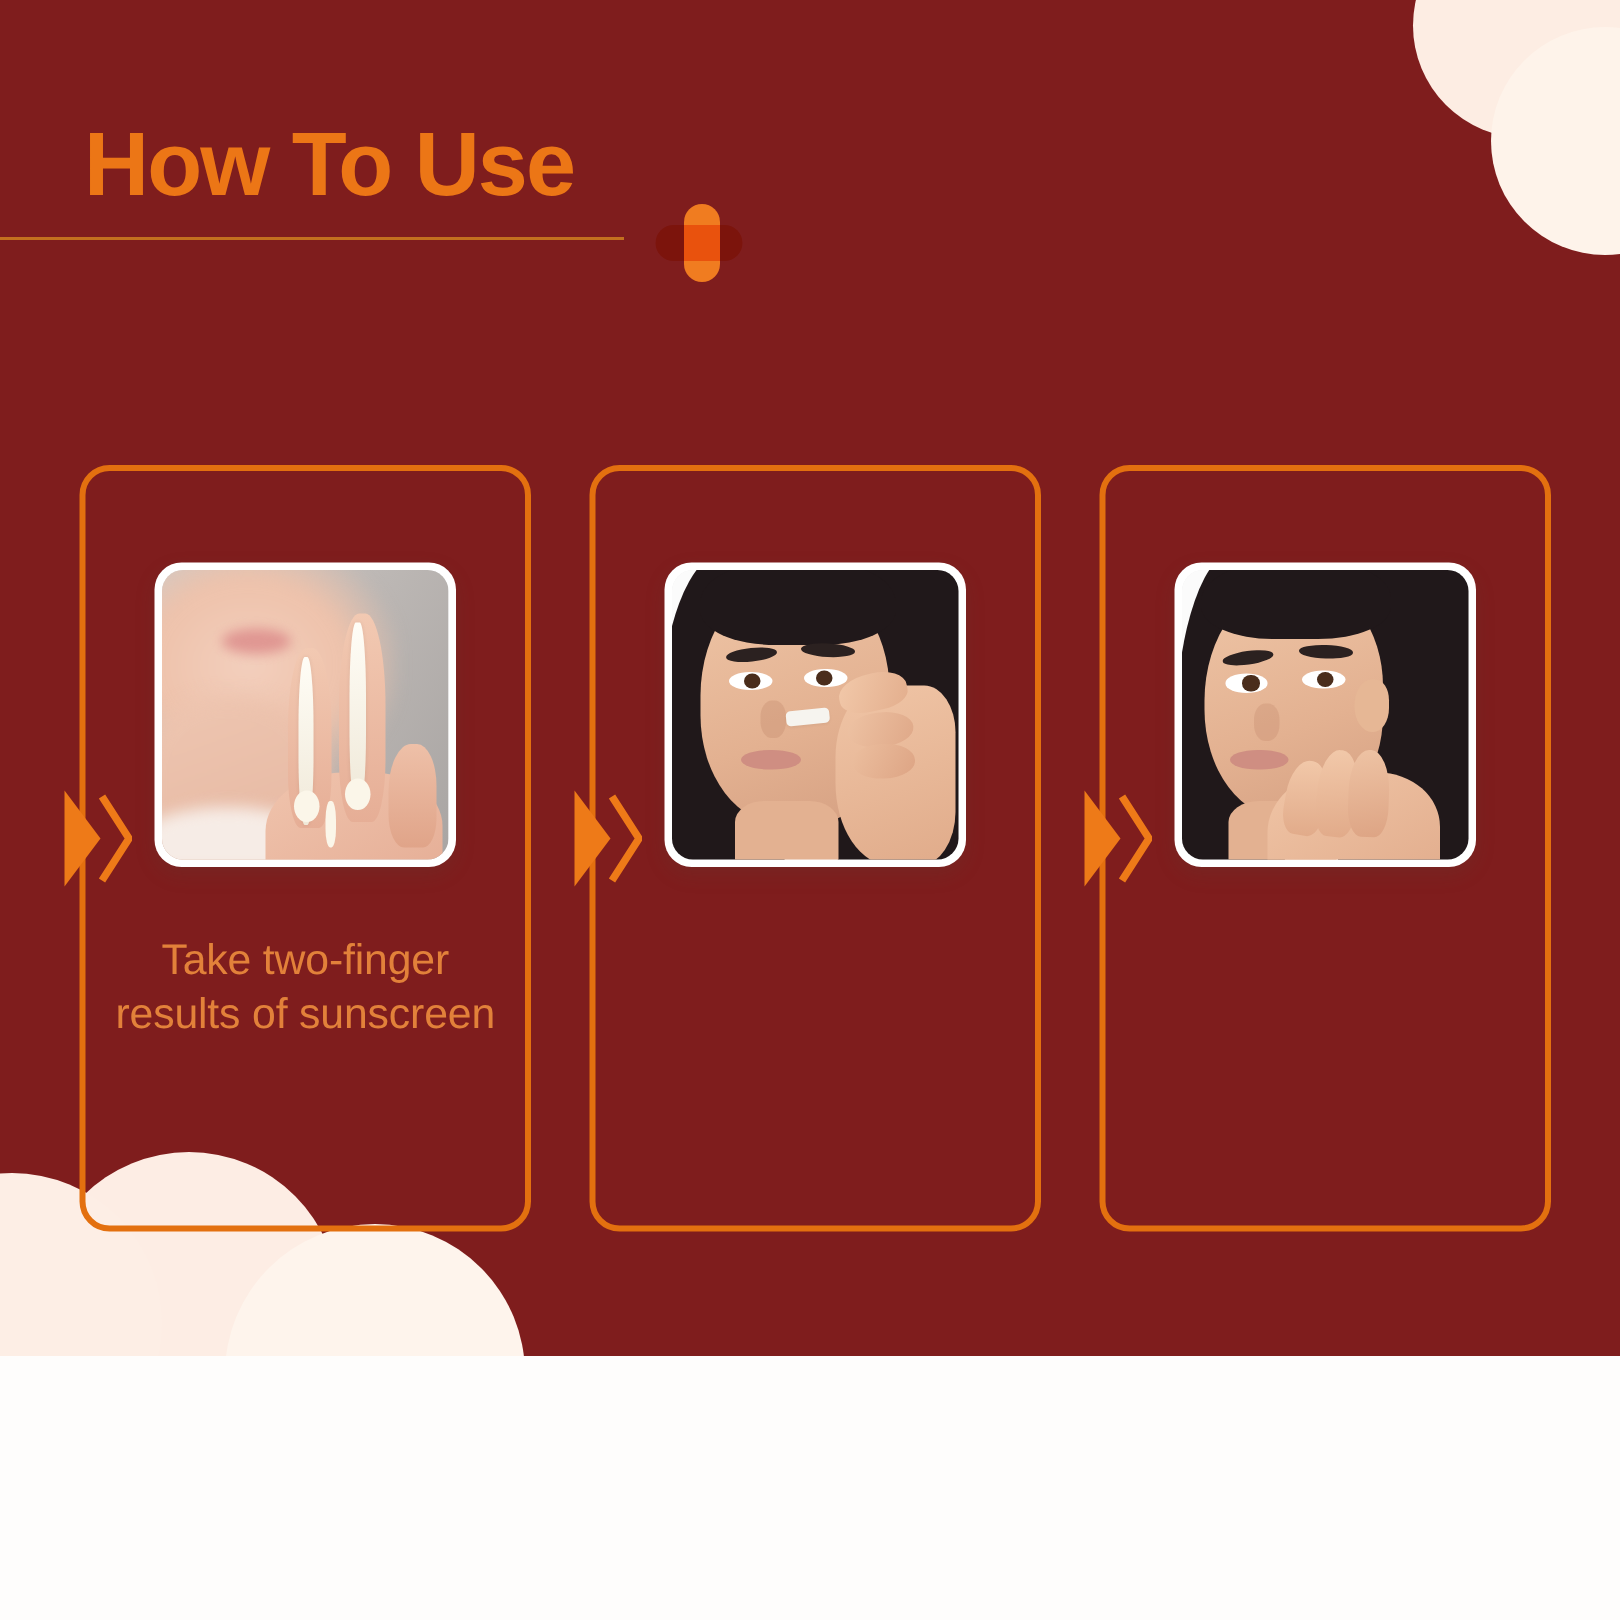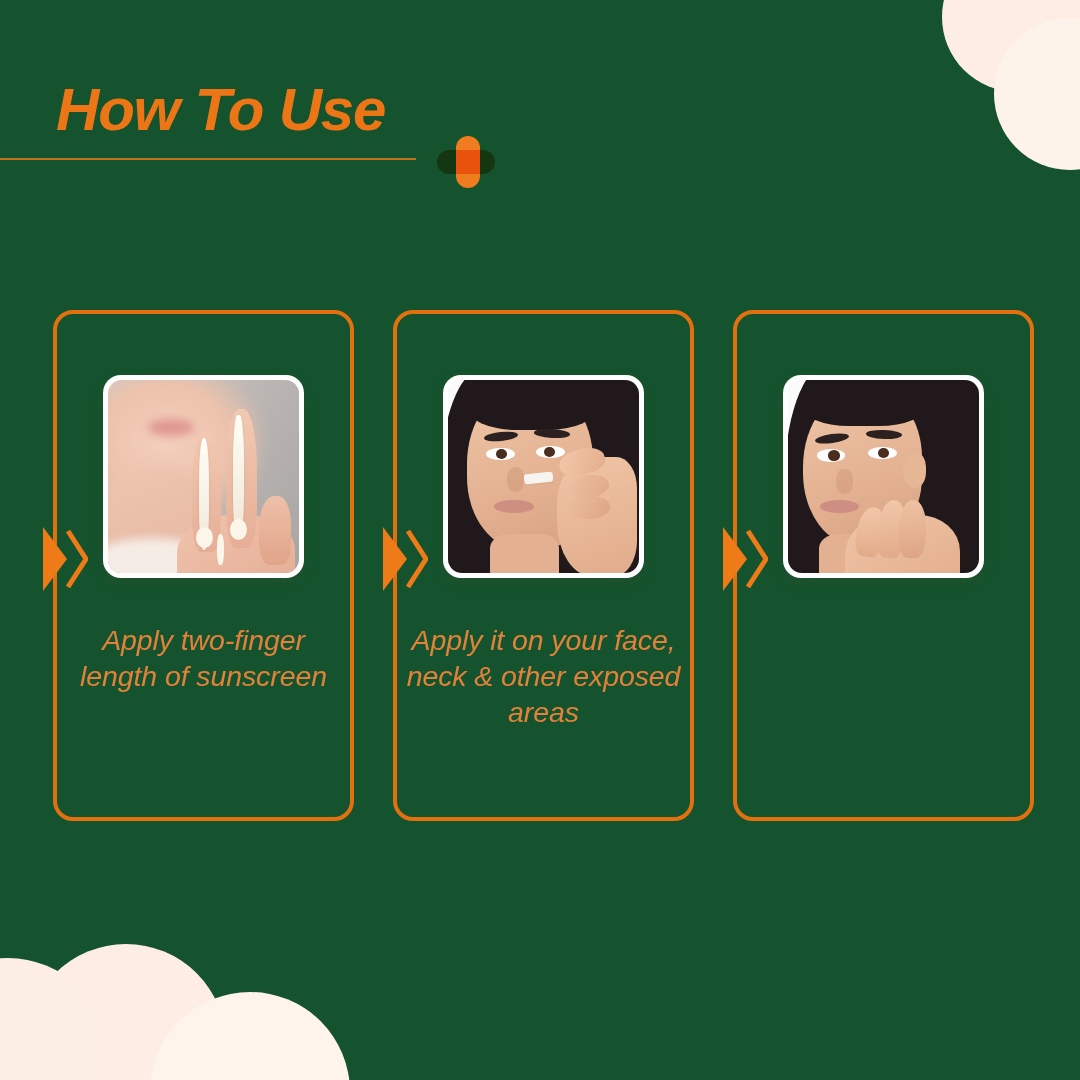--- a/index.html
+++ b/index.html
@@ -6,24 +6,23 @@
 
   html, body {
     width:1080px; height:1080px;
     background:#FEFDFC;
     font-family:"Liberation Sans", sans-serif;
     overflow:hidden;
   }
 
   #poster {
     position:relative;
-    width:1080px; height:1080px;
-    background:#14532d;
+    width:1080px; height:904px;
+    background:#7f1d1d;
     overflow:hidden;
-    font-style:italic;
   }
 
   
   .blob {
     position:absolute;
     border-radius:50%;
     background:#FDEEE4;
     pointer-events:none;
   }
   .blob-tr-1 { top:-58px;  right:-12px; width:150px; height:150px; background:#FDEDE3; }
@@ -272,21 +271,21 @@
             <div class="a1-f2"></div>
             <div class="a1-c1"></div>
             <div class="a1-c1b"></div>
             <div class="a1-c2"></div>
             <div class="a1-c2b"></div>
             <div class="a1-drip"></div>
           </div>
         </div>
       </div>
 
-      <div class="step-caption">Apply two-finger length of sunscreen</div>
+      <div class="step-caption">Take two-finger results of sunscreen</div>
     </div>
 
     <div class="step step-2">
       <div class="step-card"></div>
 
       <div class="step-arrow">
         <svg width="46" height="80" viewBox="0 0 46 80">
           <path d="M1 8 L25 40 L1 72 Z" fill="#EE7A18"></path>
           <path d="M26 12 L44 40 L26 68" fill="none" stroke="#EE7A18" stroke-width="5" stroke-linejoin="miter"></path>
         </svg>
@@ -312,21 +311,20 @@
             <div class="a2-lips"></div>
             <div class="a2-cream"></div>
             <div class="a2-hand"></div>
             <div class="a2-fing1"></div>
             <div class="a2-fing2"></div>
             <div class="a2-fing3"></div>
           </div>
         </div>
       </div>
 
-      <div class="step-caption">Apply it on your face, neck &amp; other exposed areas</div>
     </div>
 
     <div class="step step-3">
       <div class="step-card"></div>
 
       <div class="step-arrow">
         <svg width="46" height="80" viewBox="0 0 46 80">
           <path d="M1 8 L25 40 L1 72 Z" fill="#EE7A18"></path>
           <path d="M26 12 L44 40 L26 68" fill="none" stroke="#EE7A18" stroke-width="5" stroke-linejoin="miter"></path>
         </svg>

